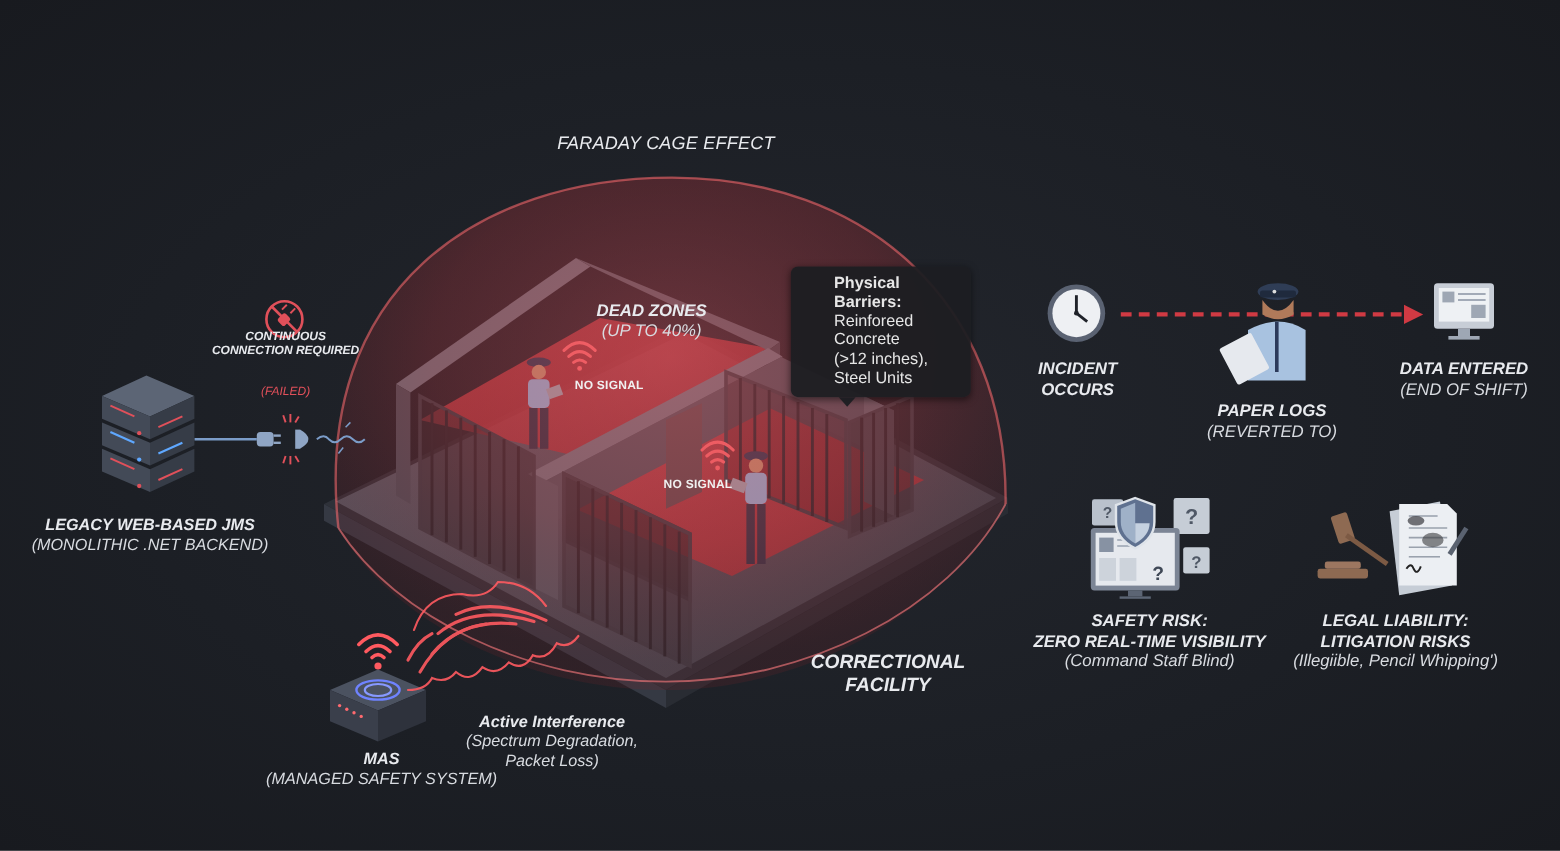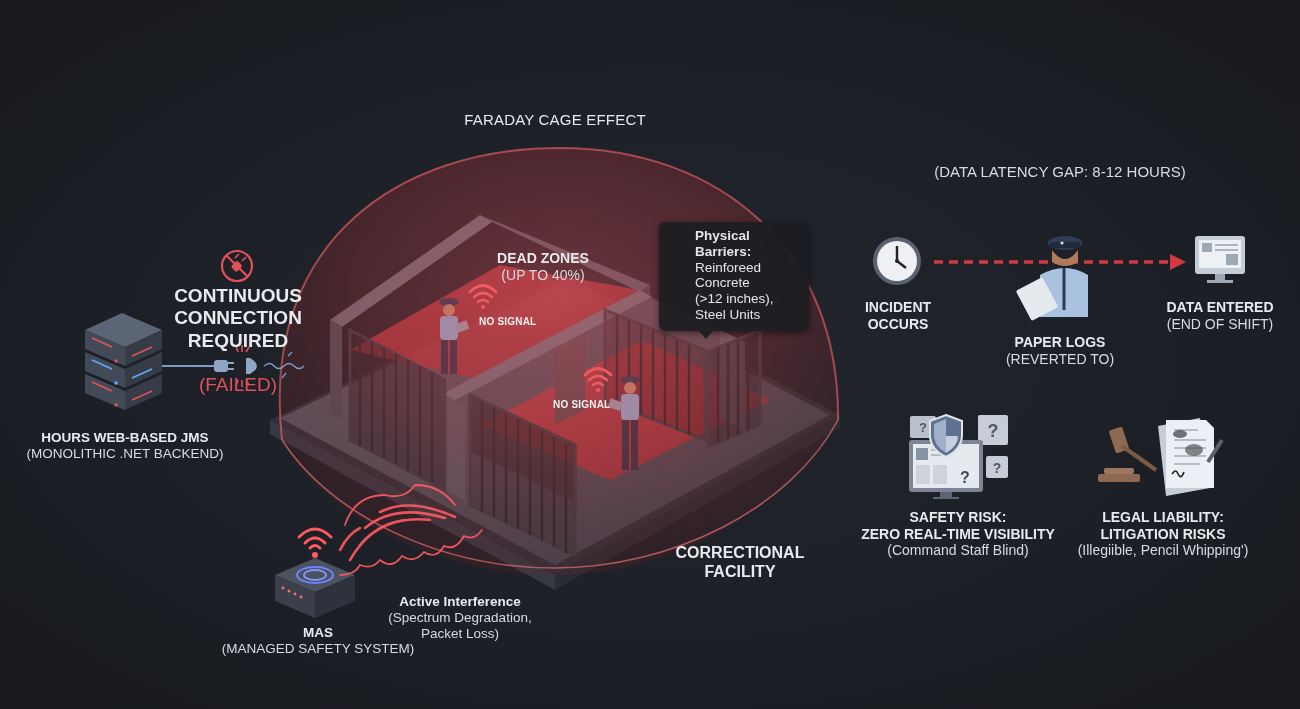--- a/index.html
+++ b/index.html
@@ -4,21 +4,21 @@
 <style>
   * { box-sizing: border-box; margin: 0; padding: 0; }
   html, body { width: 1300px; height: 709px; overflow: hidden; }
   body {
     background: radial-gradient(ellipse at 50% 50%, #23262d 0%, #1c1f25 60%, #181a1f 100%);
     font-family: "Liberation Sans", sans-serif;
     color: #e8eaee;
     position: relative;
   }
   .abs { position: absolute; }
-  .lbl { text-align: center; line-height: 1.18; font-size: 14px; }
+  .lbl { text-align: center; line-height: 1.18; font-size: 14px; font-style: italic; }
   .lbl .b { font-weight: bold; display: block; }
   .lbl .n { display: block; color: #d8dbe0; }
   .lbl .red { display: block; color: #e0505a; margin-top: 22px; }
   svg { position: absolute; overflow: visible; }
   .title-lg { font-size: 18px; letter-spacing: 0.2px; }
   .tooltip {
     background: rgba(28,30,34,0.95);
     border-radius: 6px;
     padding: 6px 9px 8px 9px;
     font-size: 13.5px;
@@ -330,44 +330,43 @@
   <span style="display:block">Reinforeed Concrete</span>
   <span style="display:block">(&gt;12 inches),</span>
   <span style="display:block">Steel Units</span>
 </div>
 
 <div class="abs lbl" style="left:660px;top:544px;width:160px;font-size:16px;">
   <span class="b">CORRECTIONAL</span>
   <span class="b">FACILITY</span>
 </div>
 
-<div class="abs lbl" style="left:148px;top:285px;width:180px;font-size:19px;">
+<div class="abs lbl" style="left:148px;top:275px;width:180px;font-size:10px;">
   <span class="b">CONTINUOUS</span>
   <span class="b">CONNECTION REQUIRED</span>
   <span class="red">(FAILED)</span>
 </div>
 
 <div class="abs lbl" style="left:10px;top:430px;width:230px;font-size:13.5px;">
-  <span class="b">HOURS WEB-BASED JMS</span>
+  <span class="b">LEGACY WEB-BASED JMS</span>
   <span class="n">(MONOLITHIC .NET BACKEND)</span>
 </div>
 
 <div class="abs lbl" style="left:208px;top:625px;width:220px;font-size:13.5px;">
   <span class="b">MAS</span>
   <span class="n">(MANAGED SAFETY SYSTEM)</span>
 </div>
 
 <div class="abs lbl" style="left:380px;top:594px;width:160px;font-size:13.5px;">
   <span class="b">Active Interference</span>
   <span class="n">(Spectrum Degradation,</span>
   <span class="n">Packet Loss)</span>
 </div>
 
 <div class="abs lbl" style="left:910px;top:163px;width:300px;">
-  <span class="n" style="font-size:15px;">(DATA LATENCY GAP: 8-12 HOURS)</span>
 </div>
 
 <div class="abs lbl" style="left:848px;top:299px;width:100px;">
   <span class="b">INCIDENT</span>
   <span class="b">OCCURS</span>
 </div>
 
 <div class="abs lbl" style="left:995px;top:334px;width:130px;">
   <span class="b">PAPER LOGS</span>
   <span class="n">(REVERTED TO)</span>

